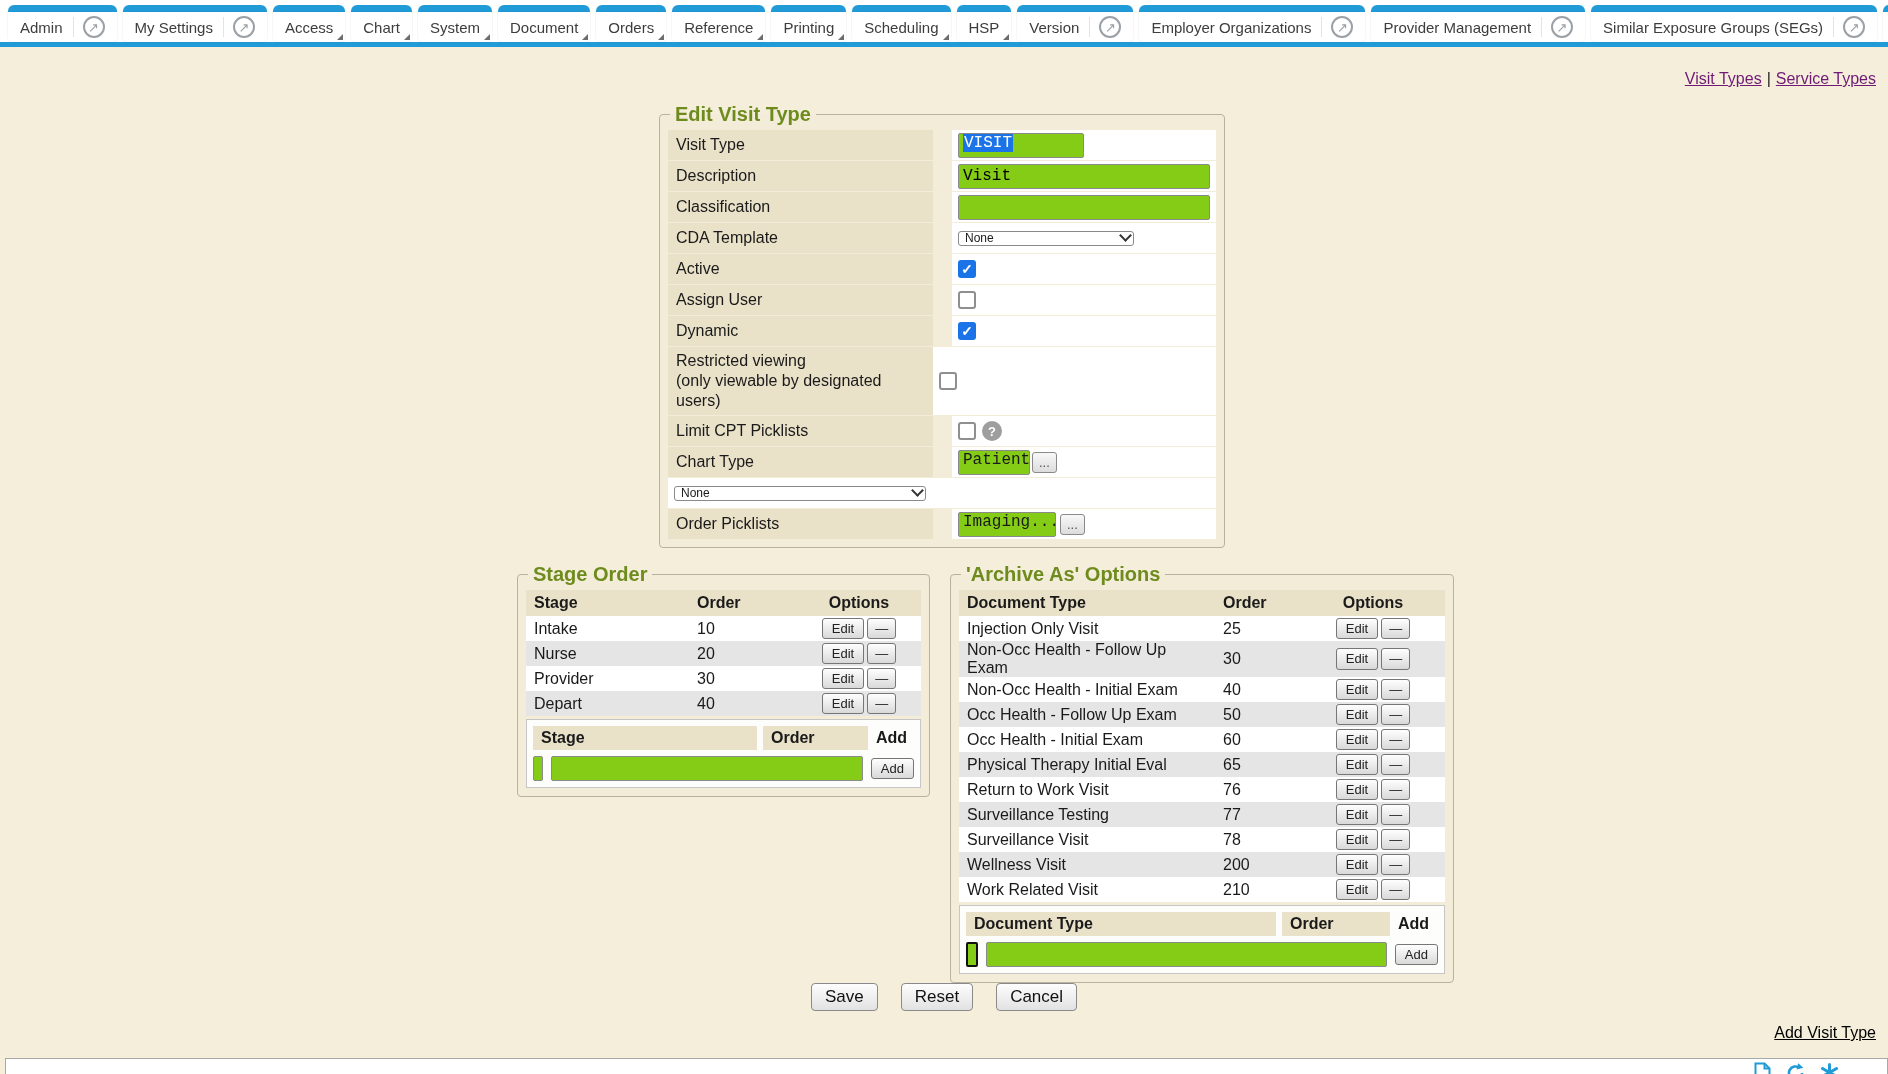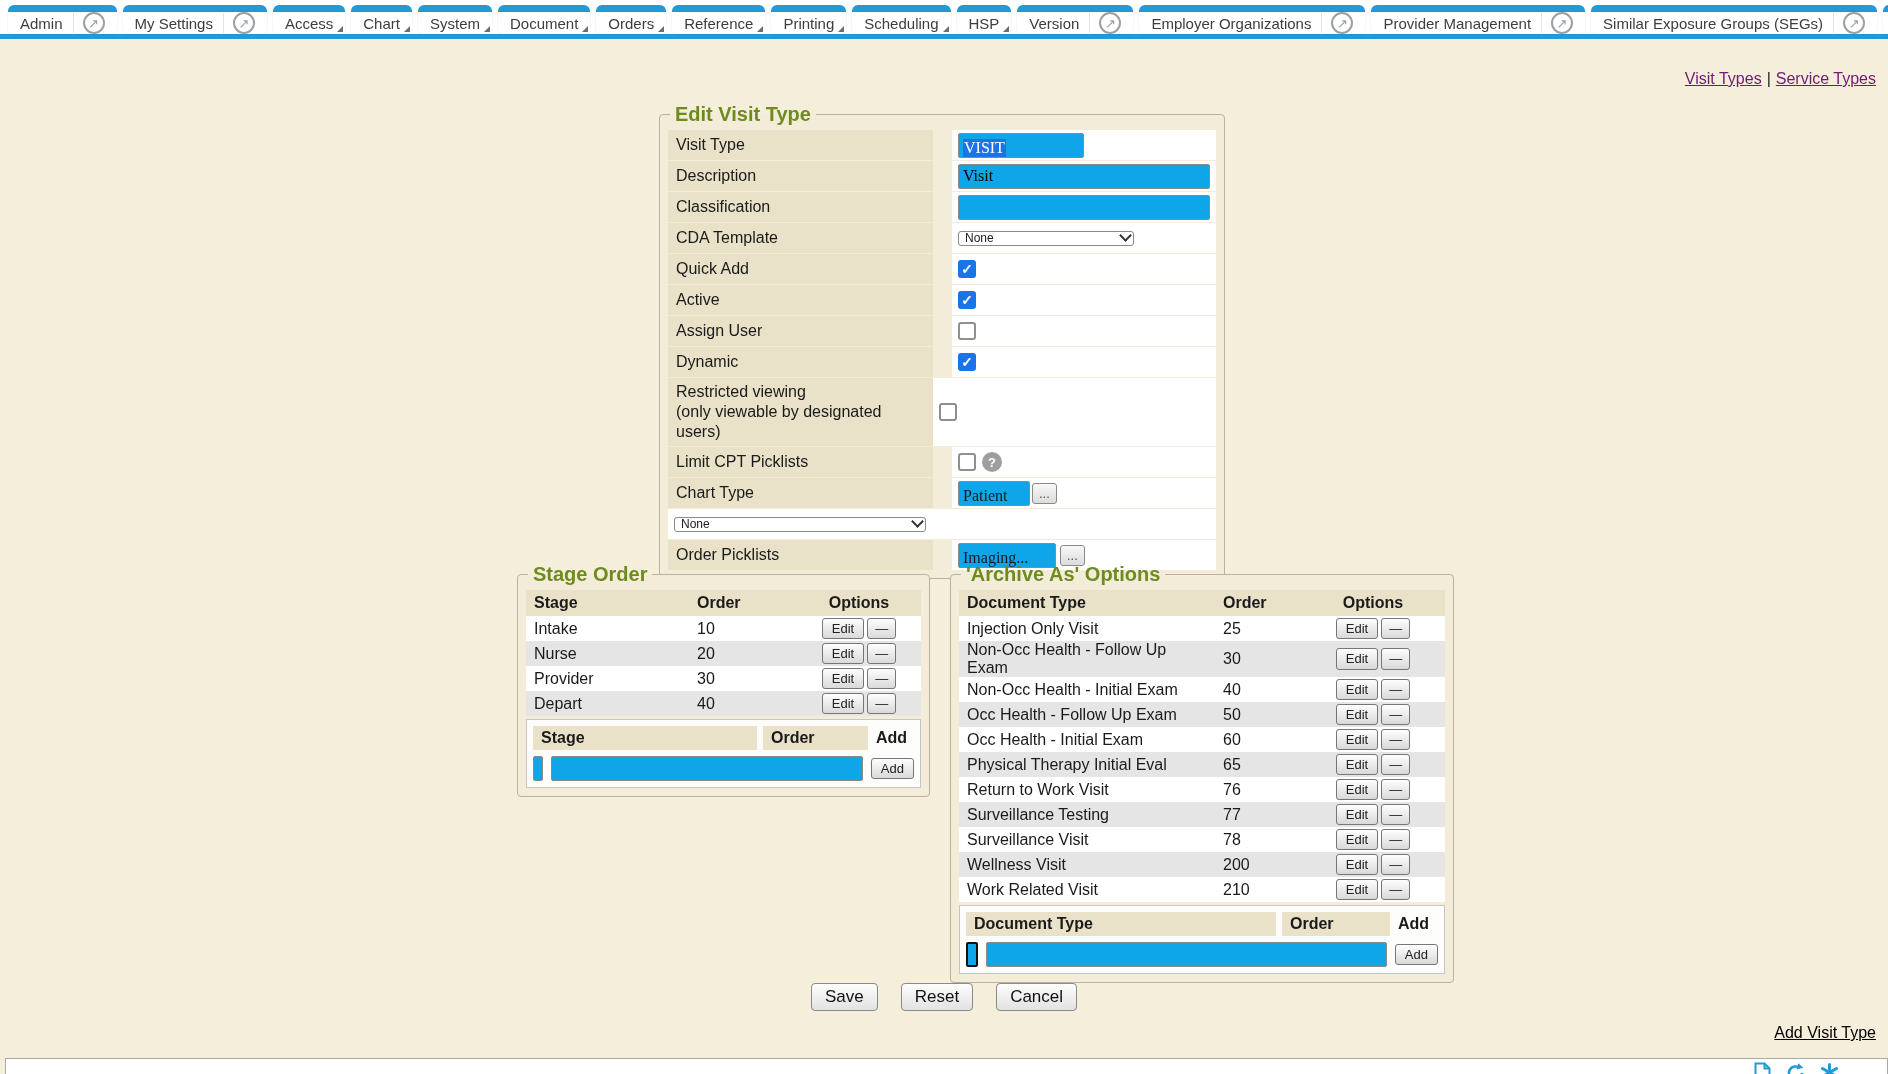--- a/index.html
+++ b/index.html
@@ -11,21 +11,21 @@
     color:#1a1a1a;
   }
   .page { position:relative; width:1888px; height:1074px; }
 
   
   .nav { background:#fff; padding:5px 0 0 8px; display:flex; gap:6px; align-items:flex-start; }
   .nav-underline { height:5px; background:#209bd8; }
   .tab { display:flex; flex-direction:column; border-radius:6px; overflow:visible; cursor:pointer; }
   .tab-cap { height:7px; background:#209bd8; border-radius:6px 6px 0 0; }
   .tab-body { position:relative; display:flex; align-items:center; background:#fff;
-              border-radius:0 0 5px 5px; padding:0 12px; height:22px; font-size:15px; color:#3d3d3d;
+              border-radius:0 0 5px 5px; padding:0 12px; height:30px; font-size:15px; color:#3d3d3d;
               box-shadow:0 0 0 1px rgba(0,0,0,0.03); white-space:nowrap; }
   .tab-sep { width:1px; height:20px; background:#e4e4e4; margin:0 9px 0 10px; }
   .ext-icon { width:22px; height:22px; border:2px solid #9aa0a6; border-radius:50%;
               display:flex; align-items:center; justify-content:center;
               color:#9aa0a6; font-size:13px; line-height:1; }
   .corner { position:absolute; right:2px; bottom:2px; width:0; height:0;
             border-left:6px solid transparent; border-bottom:6px solid #6d6d6d; }
 
   
   .top-links { position:absolute; top:70px; right:12px; font-size:16px; }
@@ -40,23 +40,23 @@
   .fs-stage   { position:absolute; left:517px; top:563px;  width:413px; }
   .fs-archive { position:absolute; left:950px; top:563px;  width:504px; }
 
   
   .frow { display:flex; align-items:stretch; margin-bottom:1px; }
   .flabel { width:265px; background:#e9e1c8; padding:4px 8px; font-size:16px;
             display:flex; flex-direction:column; justify-content:center; line-height:1.25; }
   .fvalue { flex:1; background:#fff; padding:2px 6px; display:flex; align-items:center; gap:6px; }
   .row-h { min-height:30px;gap:19px; }
 
-  .tb { border:1px solid #8a8a8a; border-radius:2px; background:#0ea5e9; height:25px;
-        font-size:16px; padding:0 4px; display:flex; align-items:flex-end;
-        font-family:Liberation Serif, serif; }
+  .tb { border:1px solid #8a8a8a; border-radius:2px; background:#84cc16; height:25px;
+        font-size:16px; padding:0 4px; display:flex; align-items:flex-start;
+        font-family:Liberation Mono, monospace; }
   input.tb { width:100%; }
   .tb-visit { width:126px; }
   .tb-visit .sel-text { background:#1b73e8; color:#fff; padding:0 1px; }
   .tb-chart { width:72px; }
   .tb-orderpick { width:98px; }
 
   .selectbox { border:1px solid #8a8a8a; border-radius:3px; background:#fff; height:15px;
                display:flex; align-items:center; justify-content:space-between;
                padding:0 3px 0 6px; font-size:12px; cursor:pointer; }
   .sel-cda { width:176px; }
@@ -271,26 +271,20 @@
           <input class="tb" value="" style="">
         </div>
     </div>
     <div class="frow row-h">
       <div class="flabel">CDA Template</div>
       <div class="fvalue">
           <div class="selectbox sel-cda">
             <span>None</span>
             <span class="chev"></span>
           </div>
-        </div>
-    </div>
-    <div class="frow row-h">
-      <div class="flabel">Quick Add</div>
-      <div class="fvalue">
-          <span class="cb checked"></span>
         </div>
     </div>
     <div class="frow row-h">
       <div class="flabel">Active</div>
       <div class="fvalue">
           <span class="cb checked"></span>
         </div>
     </div>
     <div class="frow row-h">
       <div class="flabel">Assign User</div>

